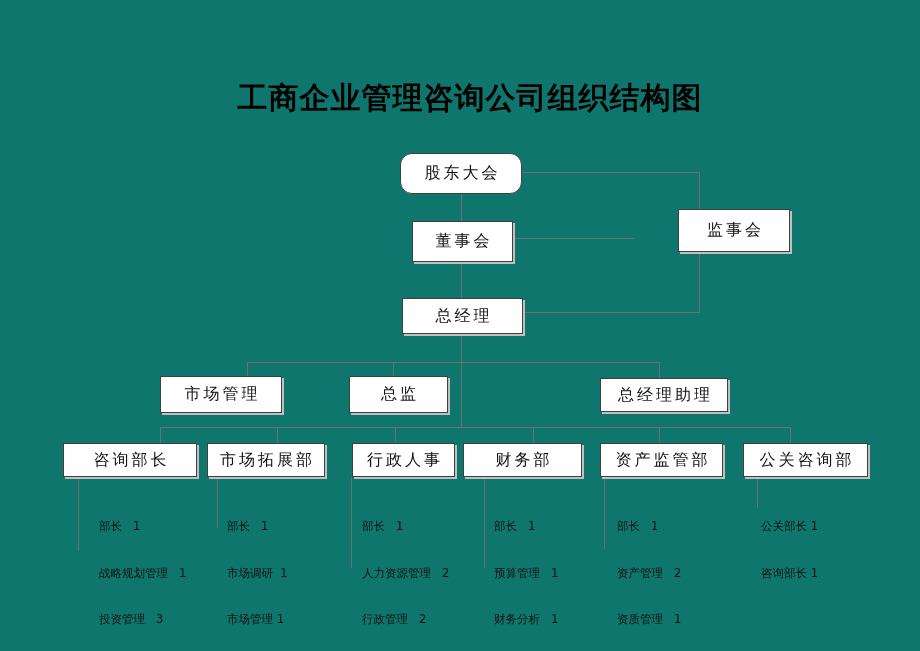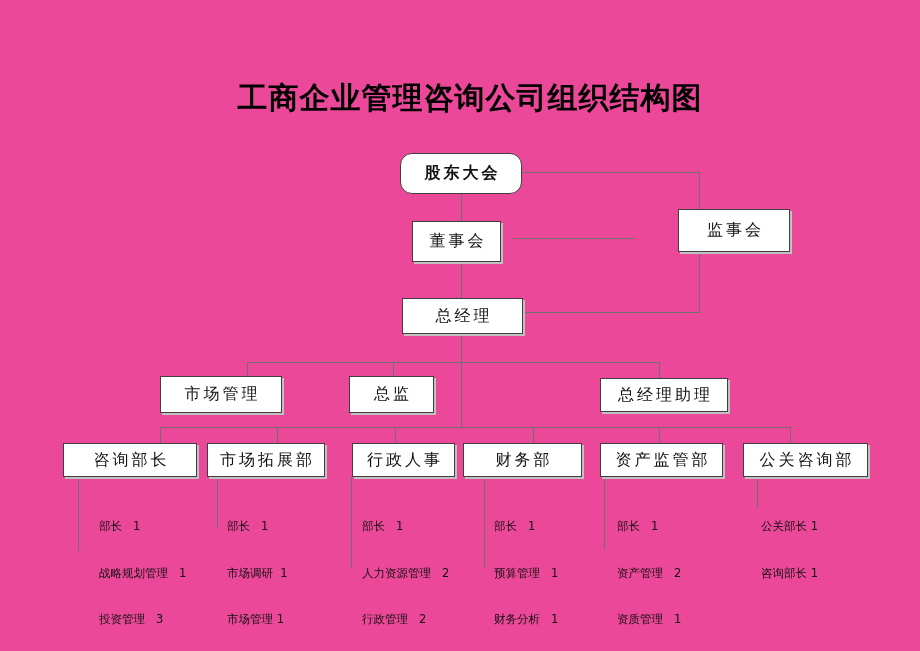--- a/index.html
+++ b/index.html
@@ -1,19 +1,19 @@
 <!DOCTYPE html>
 <html><head>
 <meta charset="utf-8">
 <style>
   html,body{margin:0;padding:0;background:#ffffff;}
   .page{
     position:relative;
     width:920px;height:651px;
-    background:#ec4899;
+    background:#0f766e;
     font-family:"DejaVu Sans","Liberation Sans",sans-serif;
     color:#111111;
     overflow:hidden;
   }
   .title{
     position:absolute;
     top:78px;left:10px;width:920px;
     text-align:center;
     font-size:30px;
     font-weight:bold;
@@ -30,21 +30,20 @@
     justify-content:center;
     font-size:16px;
     letter-spacing:3px;
     padding-left:3px;
     box-shadow:2px 2px 0 #c0c0c0;
     white-space:nowrap;
   }
   .box.rounded{
     border-radius:12px;
     box-shadow:none;
-    font-weight:bold;
   }
   .hline,.vline{
     position:absolute;
     background:#6f6f6f;
   }
   .hline{height:1px;}
   .vline{width:1px;}
   .dlist{
     position:absolute;
     font-size:11.5px;
@@ -83,25 +82,25 @@
   <div class="vline" style="left:790px;top:427px;height:16px;"></div>
 
   <div class="vline" style="left:78px;top:477px;height:74px;"></div>
   <div class="vline" style="left:217px;top:477px;height:51px;"></div>
   <div class="vline" style="left:351px;top:477px;height:91px;"></div>
   <div class="vline" style="left:484px;top:477px;height:91px;"></div>
   <div class="vline" style="left:604px;top:477px;height:72px;"></div>
   <div class="vline" style="left:757px;top:477px;height:31px;"></div>
 
   <div class="box rounded" style="left:400px;top:153px;width:122px;height:41px;">股东大会</div>
-  <div class="box" style="left:412px;top:221px;width:89px;height:41px;">董事会</div>
+  <div class="box" style="left:412px;top:221px;width:101px;height:41px;">董事会</div>
   <div class="box" style="left:634px;top:209px;width:112px;height:43px;margin-left:44px;">监事会</div>
   <div class="box" style="left:402px;top:298px;width:121px;height:36px;">总经理</div>
   <div class="box" style="left:160px;top:376px;width:122px;height:37px;">市场管理</div>
-  <div class="box" style="left:349px;top:376px;width:85px;height:37px;">总监</div>
+  <div class="box" style="left:349px;top:376px;width:99px;height:37px;">总监</div>
   <div class="box" style="left:600px;top:378px;width:128px;height:34px;">总经理助理</div>
 
   <div class="box" style="left:63px;top:443px;width:134px;height:34px;">咨询部长</div>
   <div class="box" style="left:207px;top:443px;width:118px;height:34px;">市场拓展部</div>
   <div class="box" style="left:352px;top:443px;width:103px;height:34px;">行政人事</div>
   <div class="box" style="left:463px;top:443px;width:119px;height:34px;">财务部</div>
   <div class="box" style="left:600px;top:443px;width:123px;height:34px;">资产监管部</div>
   <div class="box" style="left:743px;top:443px;width:125px;height:34px;">公关咨询部</div>
 
   <div class="dlist" style="left:99px;top:488px;">

